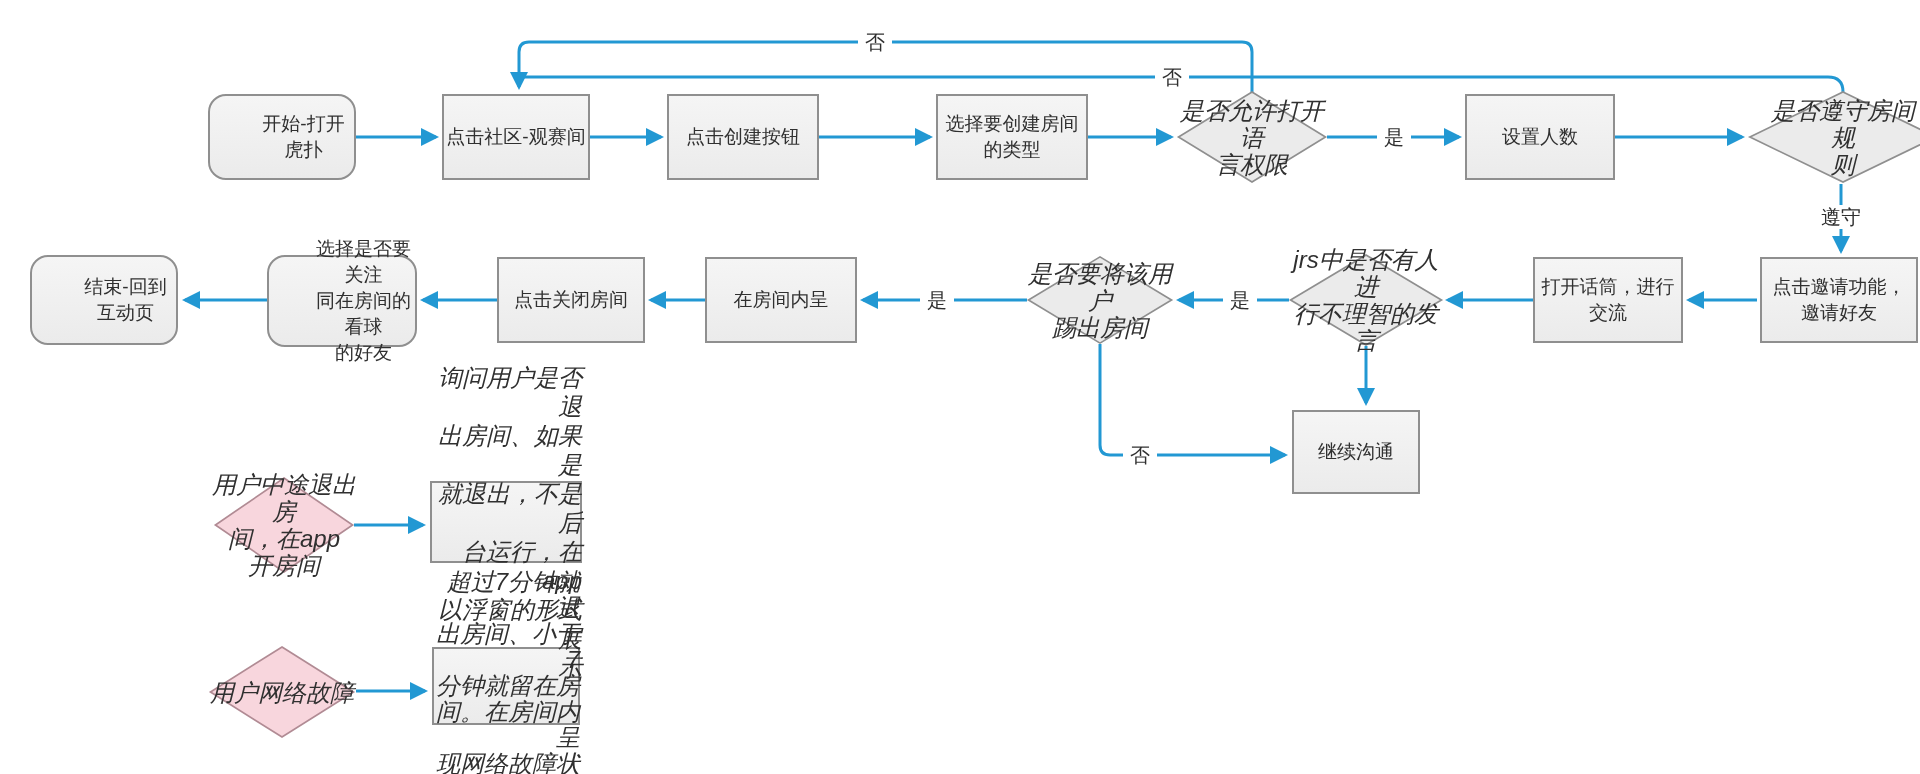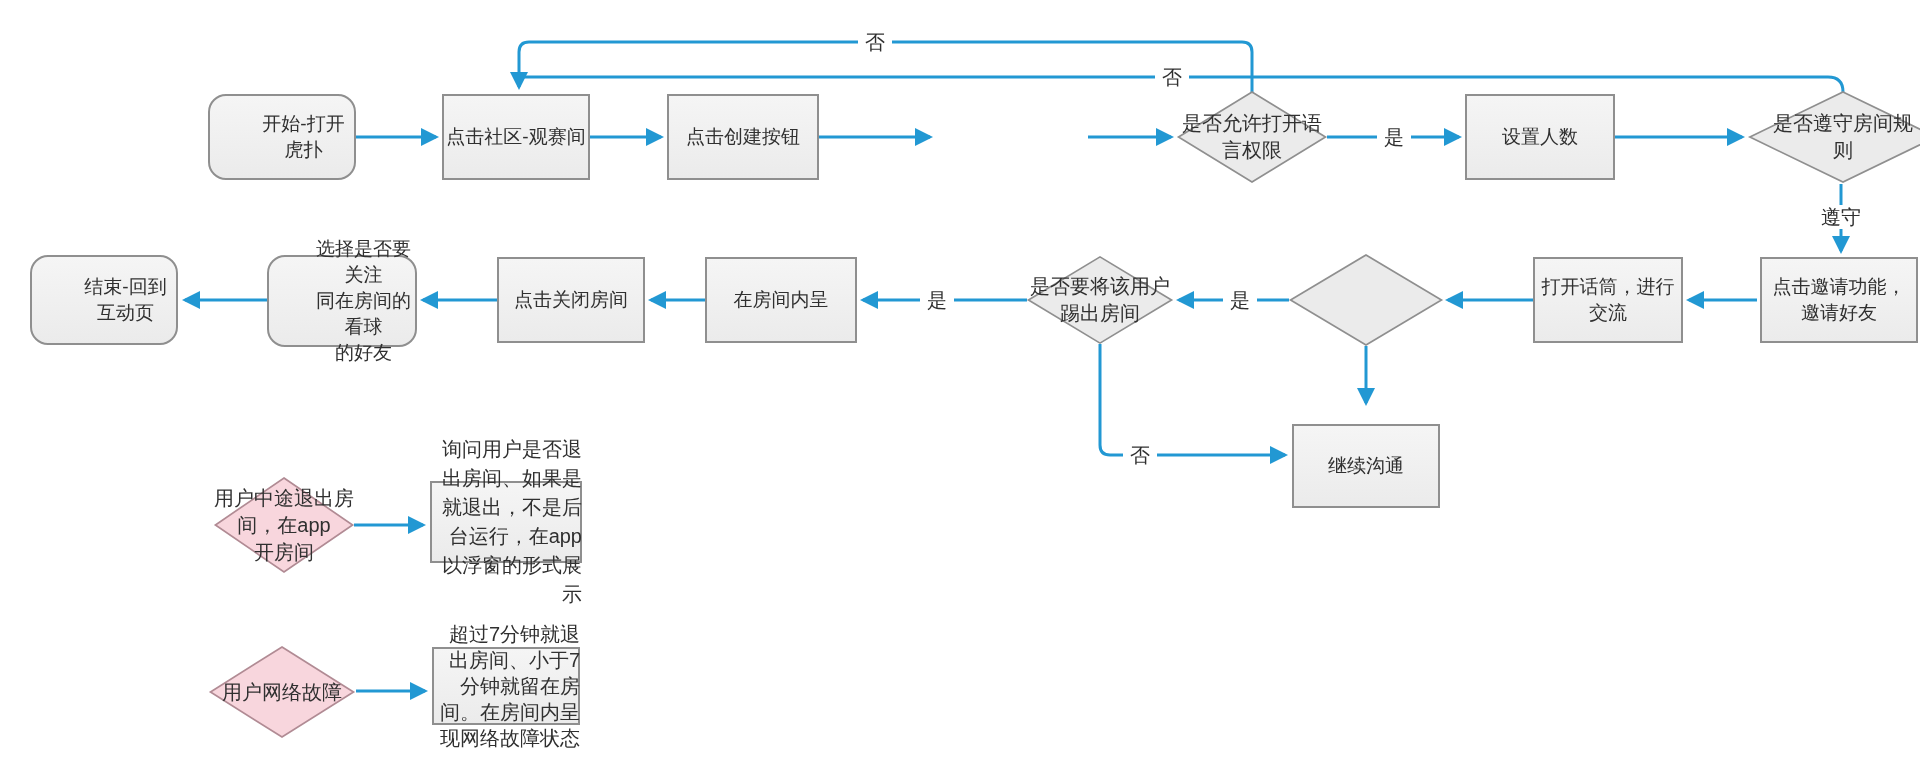--- a/index.html
+++ b/index.html
@@ -41,21 +41,21 @@
   .diamond.pink polygon{
     fill:var(--pink-fill,#f8d6dd);
     stroke:var(--pink-border,#b18b94);
   }
   .lbl{
     text-align:center;font-size:19px;line-height:26px;letter-spacing:0;
     white-space:pre-line;position:relative;z-index:2;width:100%;
   }
   .diamond .lbl, .note .lbl{
     position:absolute;left:50%;top:50%;transform:translate(-50%,-50%);
-    font-size:20px;line-height:27px;
+    font-size:24px;line-height:27px;font-style:italic;
   }
   .note .lbl{line-height:29px;text-align:right;}
   .elabel{
     position:absolute;transform:translate(-50%,-50%);
     background:#ffffff;padding:0 7px;font-size:20px;line-height:24px;
     z-index:3;text-align:center;
   }
 </style>
 </head>
 <body>
@@ -92,20 +92,24 @@
 
   <div class="node term" style="left:208px;top:94px;width:148px;height:86px">
     <div class="lbl">开始-打开虎扑</div>
   </div>
   <div class="node proc" style="left:442px;top:94px;width:148px;height:86px">
     <div class="lbl">点击社区-观赛间</div>
   </div>
   <div class="node proc" style="left:667px;top:94px;width:152px;height:86px">
     <div class="lbl">点击创建按钮</div>
   </div>
+  <div class="node proc" style="left:936px;top:94px;width:152px;height:86px">
+    <div class="lbl">选择要创建房间
+的类型</div>
+  </div>
   <div class="node diamond" style="left:1177px;top:91px;width:150px;height:92px">
     <svg viewBox="0 0 100 100" preserveAspectRatio="none">
         <polygon points="50,1 99,50 50,99 1,50"></polygon>
       </svg>
     <div class="lbl" style="width:156px">是否允许打开语
 言权限</div>
   </div>
   <div class="node proc" style="left:1465px;top:94px;width:150px;height:86px">
     <div class="lbl">设置人数</div>
   </div>
@@ -122,20 +126,22 @@
 邀请好友</div>
   </div>
   <div class="node proc" style="left:1533px;top:257px;width:150px;height:86px">
     <div class="lbl">打开话筒，进行
 交流</div>
   </div>
   <div class="node diamond" style="left:1289px;top:254px;width:154px;height:92px">
     <svg viewBox="0 0 100 100" preserveAspectRatio="none">
         <polygon points="50,1 99,50 50,99 1,50"></polygon>
       </svg>
+    <div class="lbl" style="width:164px">jrs中是否有人进
+行不理智的发言</div>
   </div>
   <div class="node diamond" style="left:1027px;top:256px;width:146px;height:88px">
     <svg viewBox="0 0 100 100" preserveAspectRatio="none">
         <polygon points="50,1 99,50 50,99 1,50"></polygon>
       </svg>
     <div class="lbl" style="width:156px">是否要将该用户
 踢出房间</div>
   </div>
   <div class="node proc" style="left:705px;top:257px;width:152px;height:86px">
     <div class="lbl">在房间内呈</div>
@@ -145,21 +151,21 @@
   </div>
   <div class="node term" style="left:267px;top:255px;width:150px;height:92px">
     <div class="lbl">选择是否要关注
 同在房间的看球
 的好友</div>
   </div>
   <div class="node term" style="left:30px;top:255px;width:148px;height:90px">
     <div class="lbl">结束-回到互动页</div>
   </div>
 
-  <div class="node proc" style="left:1292px;top:424px;width:148px;height:84px">
+  <div class="node proc" style="left:1292px;top:410px;width:128px;height:84px">
     <div class="lbl">继续沟通</div>
   </div>
 
   <div class="node diamond pink" style="left:214px;top:477px;width:140px;height:96px">
     <svg viewBox="0 0 100 100" preserveAspectRatio="none">
         <polygon points="50,1 99,50 50,99 1,50"></polygon>
       </svg>
     <div class="lbl" style="width:156px">用户中途退出房
 间，在app
 开房间</div>

